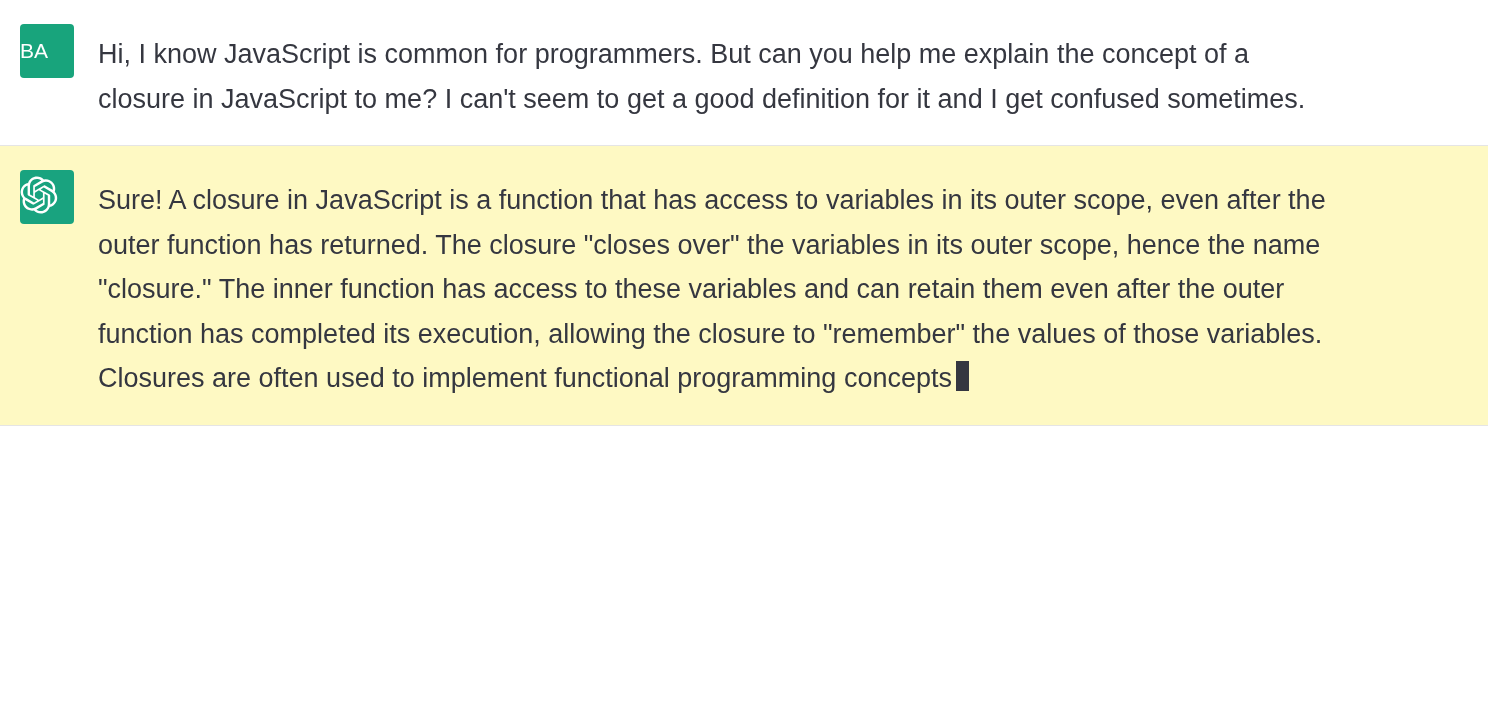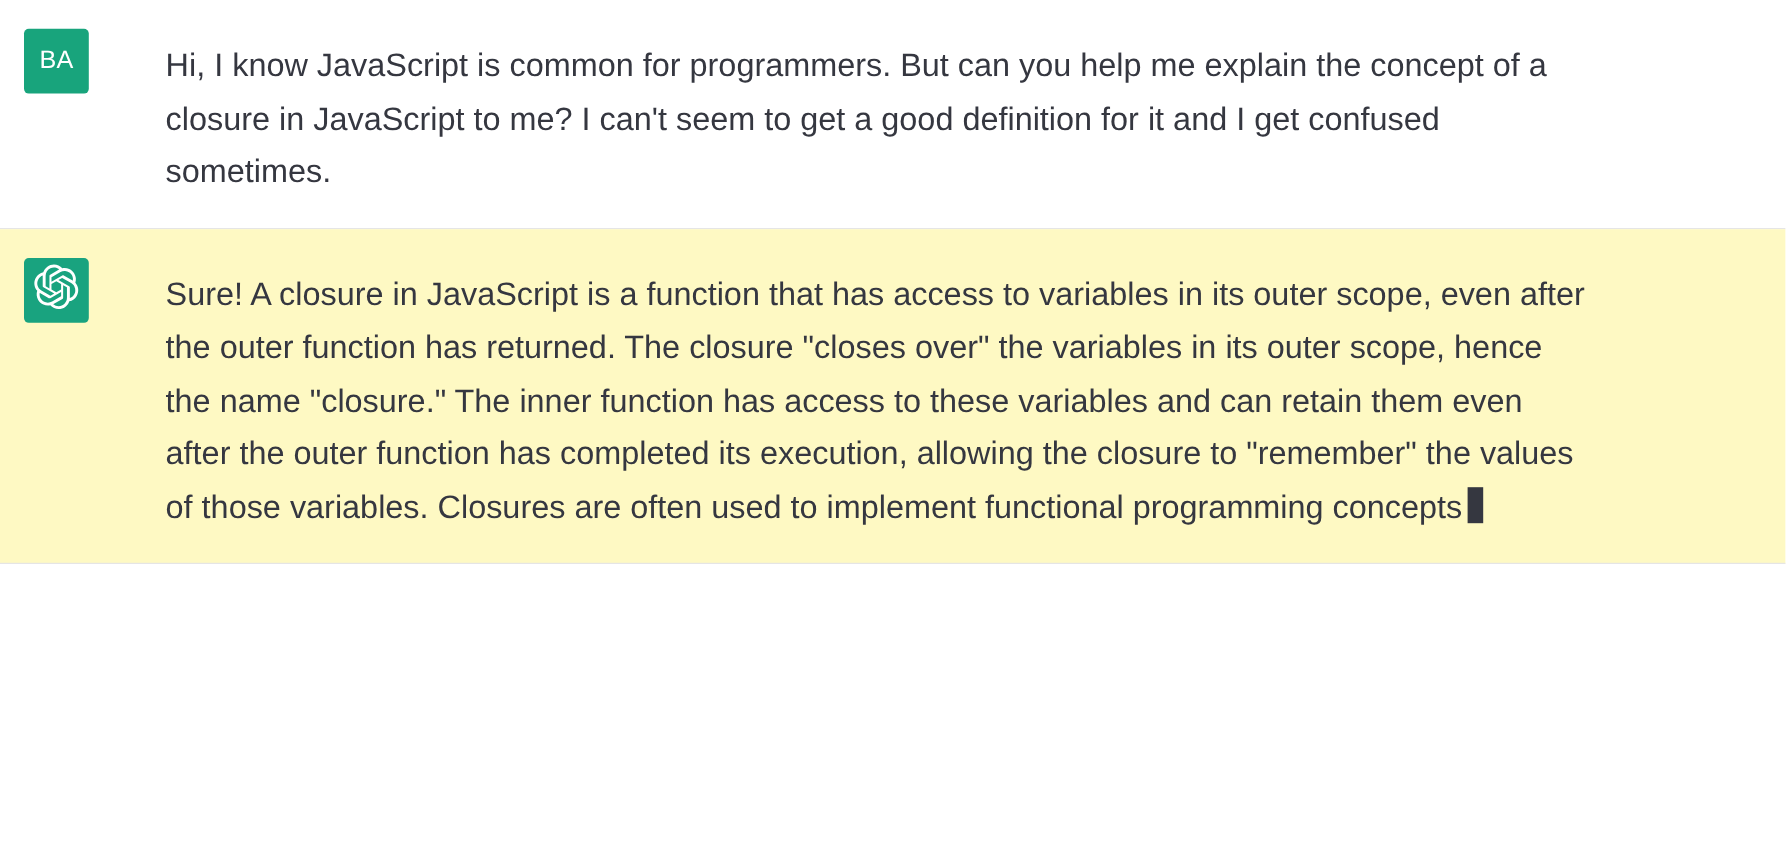--- a/index.html
+++ b/index.html
@@ -26,21 +26,20 @@
     .message-row.assistant {
       background: #fef9c3;
     }
     .avatar {
       width: 54px;
       height: 54px;
       flex-shrink: 0;
       border-radius: 4px;
       display: flex;
       align-items: center;
-      justify-content: center;
       font-size: 21px;
       font-weight: 500;
       color: #ffffff;
     }
     .avatar.user-avatar {
       background: #18a47c;
     }
     .avatar.assistant-avatar {
       background: #19a37f;
     }
@@ -49,21 +48,20 @@
       height: 38px;
       fill: #ffffff;
     }
     .message-content {
       flex: 1;
       font-size: 27px;
       line-height: 1.65;
       color: #353740;
       padding-top: 8px;
       padding-right: 140px;
-      margin-left: 40px;
     }
     .cursor {
       display: inline-block;
       width: 13px;
       height: 30px;
       background: #353740;
       vertical-align: text-bottom;
       margin-left: 4px;
       margin-bottom: 2px;
     }

